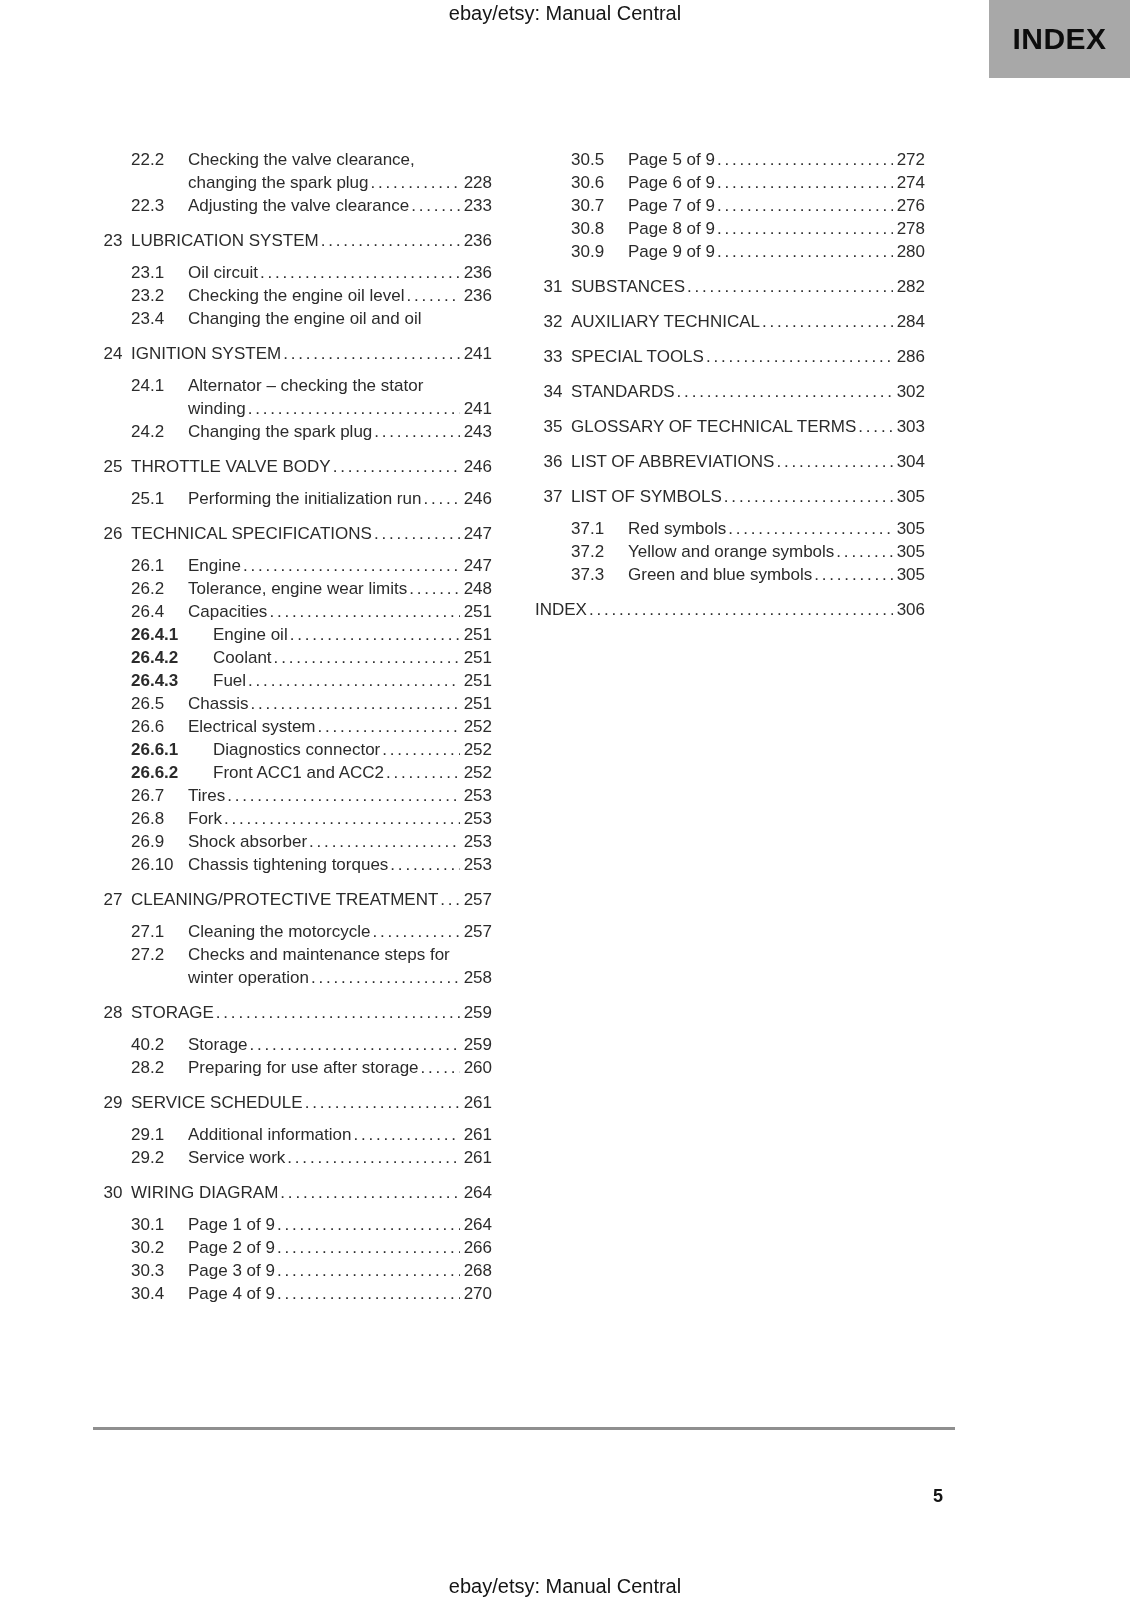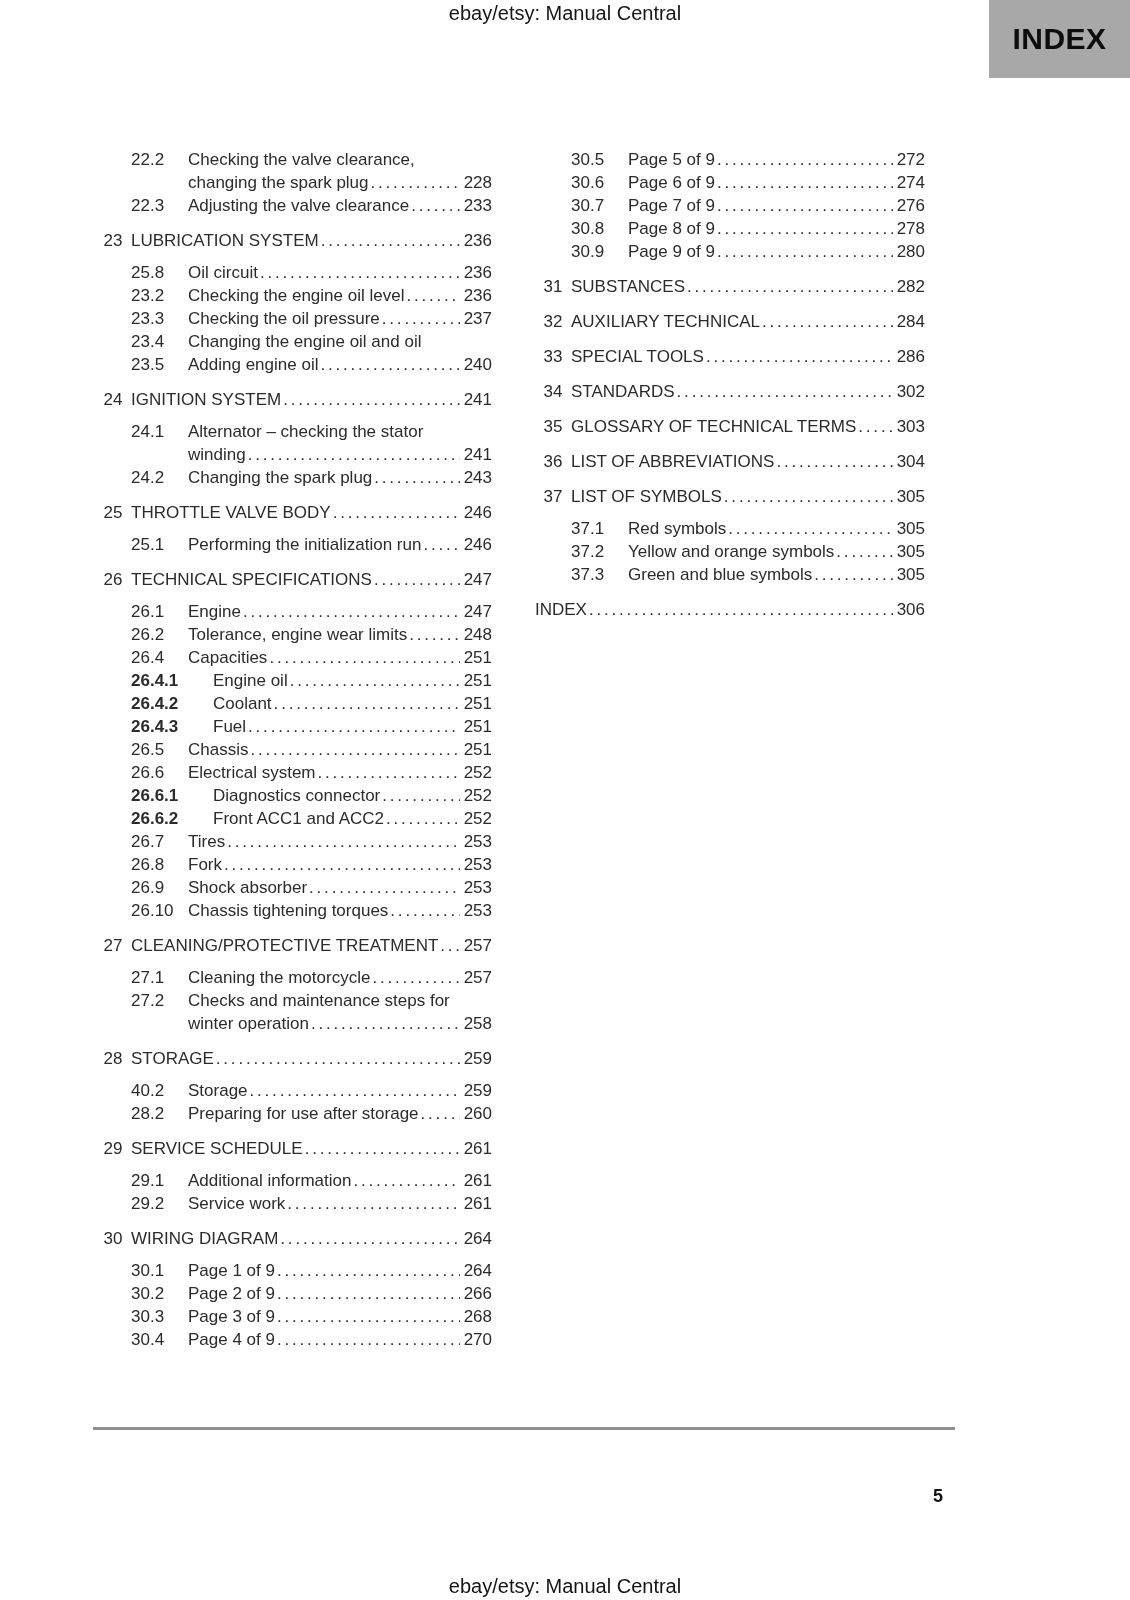--- a/index.html
+++ b/index.html
@@ -110,56 +110,40 @@
     <div class="entry chapter">
       <div class="line">
         <span class="num">23</span>
         <span class="text">LUBRICATION SYSTEM</span>
         <span class="leader"></span>
         <span class="page-num">236</span>
       </div>
     </div>
     <div class="entry sub">
       <div class="line">
-        <span class="num">25.8</span>
+        <span class="num">23.1</span>
         <span class="text">Oil circuit</span>
         <span class="leader"></span>
         <span class="page-num">236</span>
       </div>
     </div>
     <div class="entry sub">
       <div class="line">
         <span class="num">23.2</span>
         <span class="text">Checking the engine oil level</span>
         <span class="leader"></span>
         <span class="page-num">236</span>
       </div>
     </div>
     <div class="entry sub">
       <div class="line">
-        <span class="num">23.3</span>
-        <span class="text">Checking the oil pressure</span>
-        <span class="leader"></span>
-        <span class="page-num">237</span>
-      </div>
-    </div>
-    <div class="entry sub">
-      <div class="line">
         <span class="num">23.4</span>
         <span class="text">Changing the engine oil and oil</span>
       </div>
     </div>
-    <div class="entry sub">
-      <div class="line">
-        <span class="num">23.5</span>
-        <span class="text">Adding engine oil</span>
-        <span class="leader"></span>
-        <span class="page-num">240</span>
-      </div>
-    </div>
     <div class="entry chapter">
       <div class="line">
         <span class="num">24</span>
         <span class="text">IGNITION SYSTEM</span>
         <span class="leader"></span>
         <span class="page-num">241</span>
       </div>
     </div>
     <div class="entry sub">
       <div class="line">

